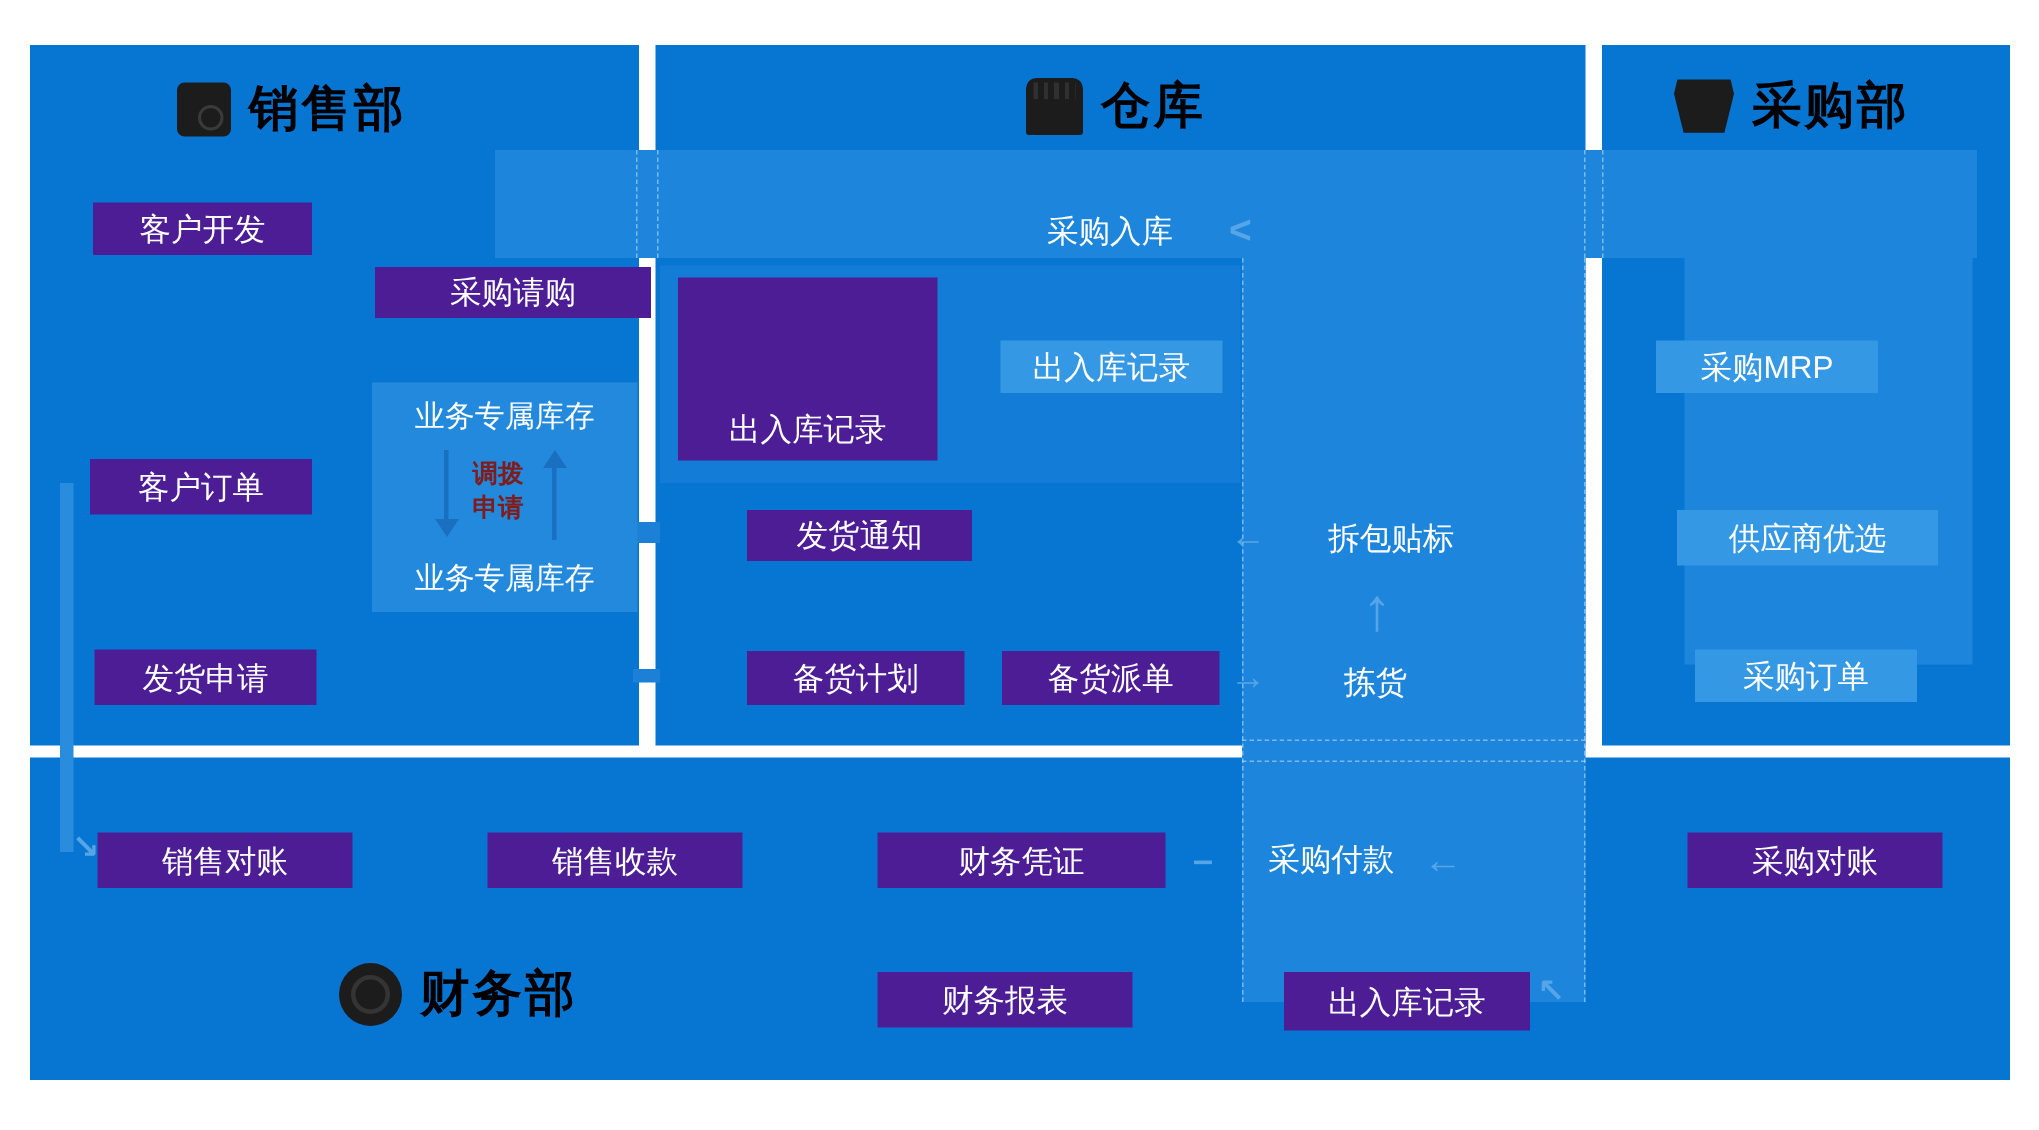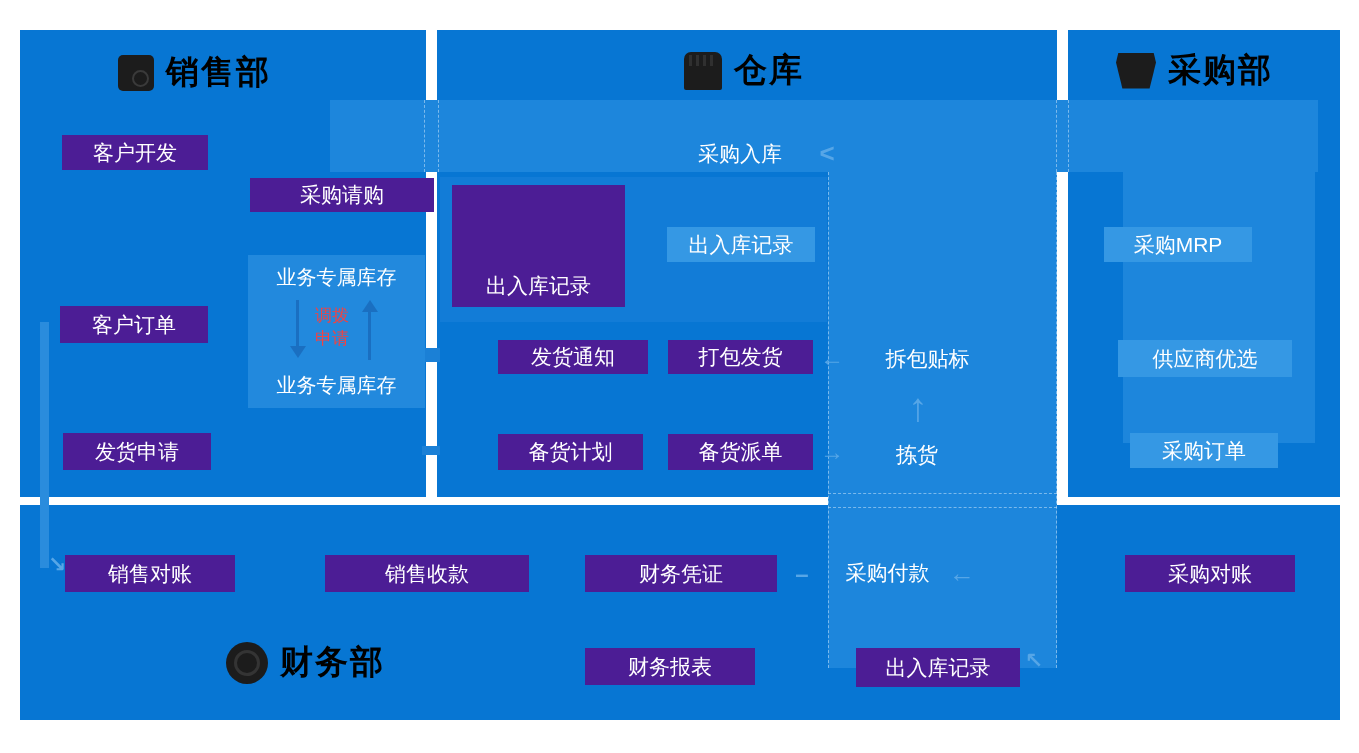--- a/index.html
+++ b/index.html
@@ -15,21 +15,21 @@
   .txt{position:absolute;color:#fff;font-size:21px;display:flex;align-items:center;
        justify-content:center;white-space:nowrap;}
   .arrow{position:absolute;color:#56a6e7;display:flex;align-items:center;justify-content:center;
          font-weight:bold;line-height:1;}
   .dash-v{position:absolute;width:0;border-left:1px dashed rgba(200,228,250,.55);}
   .dash-h{position:absolute;height:0;border-top:1px dashed rgba(200,228,250,.55);}
   .hdr{position:absolute;display:flex;align-items:center;gap:12px;color:#000;
        font-weight:900;font-size:33px;letter-spacing:2px;}
   .tab{position:absolute;background:#1b80d6;}
   .lconn{position:absolute;background:#2a8cdd;}
-  .black-note{position:absolute;color:#ef4444;font-weight:400;font-size:17px;line-height:1.35;
+  .black-note{position:absolute;color:#7f1d1d;font-weight:700;font-size:17px;line-height:1.35;
               text-align:center;white-space:pre-line;}
   .tline{position:absolute;width:3px;background:#1a6fc1;}
   .tri{position:absolute;width:0;height:0;}
   .tri-down{border-left:8px solid transparent;border-right:8px solid transparent;border-top:12px solid #1a6fc1;}
   .tri-up{border-left:8px solid transparent;border-right:8px solid transparent;border-bottom:12px solid #1a6fc1;}
   
   .ic{position:relative;flex:0 0 auto;}
   .ic-sales{width:36px;height:36px;background:#1c1c1c;border-radius:5px;}
   .ic-sales::after{content:"";position:absolute;right:5px;bottom:4px;width:13px;height:13px;
                    border:2px solid #3a3a3a;border-radius:50%;}
@@ -93,21 +93,20 @@
   </div>
   <div class="txt" style="left:680px;top:139px;width:120px;height:30px">采购入库</div>
   <div class="arrow" style="left:812px;top:138px;width:30px;height:30px;font-size:26px">&lt;</div>
 
   <div class="subpanel" style="left:440px;top:177px;width:387px;height:145px"></div>
   <div class="box" style="left:452px;top:185px;width:173px;height:122px"></div>
   <div class="txt" style="left:452px;top:272px;width:173px;height:28px">出入库记录</div>
   <div class="box on-lane" style="left:667px;top:227px;width:148px;height:35px">出入库记录</div>
 
   <div class="box" style="left:498px;top:340px;width:150px;height:34px">发货通知</div>
-  <div class="box" style="left:668px;top:340px;width:145px;height:34px">打包发货</div>
   <div class="box" style="left:498px;top:434px;width:145px;height:36px">备货计划</div>
   <div class="box" style="left:668px;top:434px;width:145px;height:36px">备货派单</div>
 
   <div class="arrow" style="left:818px;top:343px;width:28px;height:30px;font-size:24px">←</div>
   <div class="arrow" style="left:818px;top:437px;width:28px;height:30px;font-size:24px">→</div>
   <div class="txt" style="left:860px;top:344px;width:135px;height:30px">拆包贴标</div>
   <div class="arrow" style="left:898px;top:385px;width:40px;height:44px;font-size:40px;font-weight:normal">↑</div>
   <div class="txt" style="left:862px;top:440px;width:110px;height:30px">拣货</div>
 
   <div class="hdr" style="left:1116px;top:48px">
@@ -116,21 +115,21 @@
   </div>
   <div class="box on-lane" style="left:1104px;top:227px;width:148px;height:35px">采购MRP</div>
   <div class="box on-lane" style="left:1118px;top:340px;width:174px;height:37px">供应商优选</div>
   <div class="box on-lane" style="left:1130px;top:433px;width:148px;height:35px">采购订单</div>
 
   <div class="hdr" style="left:226px;top:640px">
     <span class="ic ic-coin"></span>
     <span>财务部</span>
   </div>
   <div class="box" style="left:65px;top:555px;width:170px;height:37px">销售对账</div>
-  <div class="box" style="left:325px;top:555px;width:204px;height:37px">销售收款</div>
+  <div class="box" style="left:325px;top:555px;width:170px;height:37px">销售收款</div>
   <div class="box" style="left:585px;top:555px;width:192px;height:37px">财务凭证</div>
   <div class="arrow" style="left:790px;top:560px;width:24px;height:28px;font-size:24px">–</div>
   <div class="txt" style="left:830px;top:558px;width:115px;height:30px">采购付款</div>
   <div class="arrow" style="left:942px;top:558px;width:40px;height:30px;font-size:26px">←</div>
   <div class="box" style="left:1125px;top:555px;width:170px;height:37px">采购对账</div>
   <div class="box" style="left:585px;top:648px;width:170px;height:37px">财务报表</div>
   <div class="box" style="left:856px;top:648px;width:164px;height:39px">出入库记录</div>
   <div class="arrow" style="left:1020px;top:648px;width:28px;height:26px;font-size:22px">↖</div>
 
 </div>

